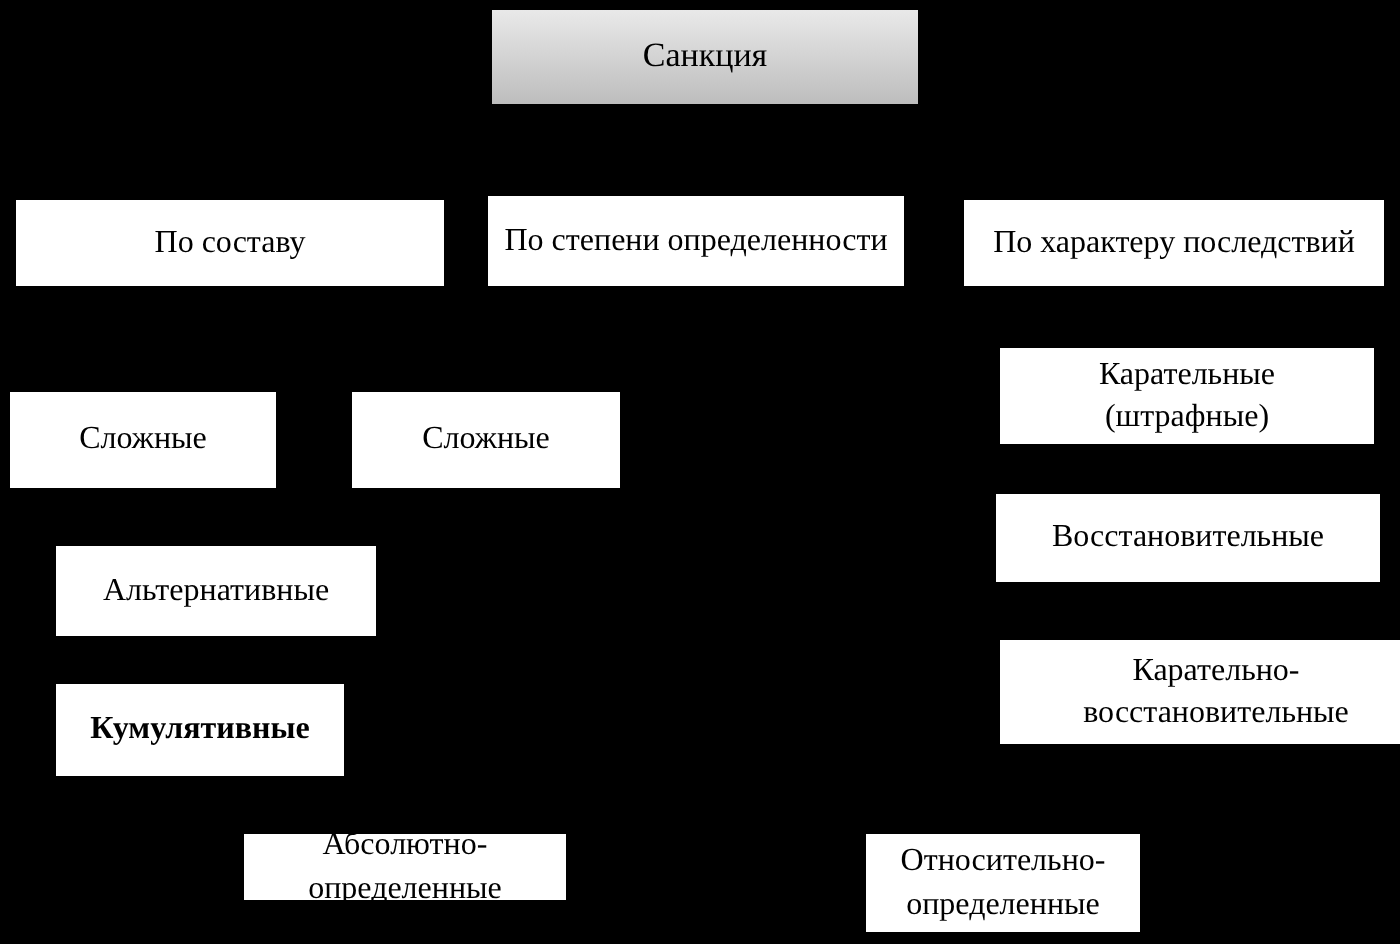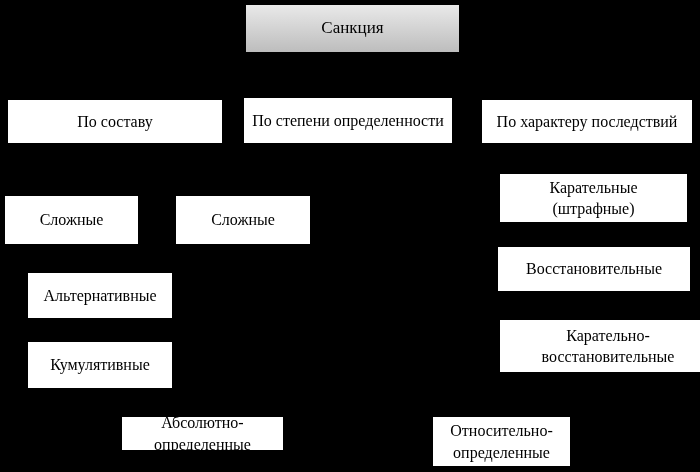--- a/index.html
+++ b/index.html
@@ -37,22 +37,22 @@
     font-size: 17px;
   }
   .node-by-composition   { left: 8px;   top: 100px; width: 214px; height: 43px; align-items: center; }
   .node-by-certainty     { left: 244px; top: 98px;  width: 208px; height: 45px; }
   .node-by-consequences  { left: 482px; top: 100px; width: 210px; height: 43px; }
   .node-complex          { left: 5px;   top: 196px; width: 133px; height: 48px; }
   .node-simple           { left: 176px; top: 196px; width: 134px; height: 48px; }
   .node-punitive         { left: 500px; top: 174px; width: 187px; height: 48px; }
   .node-restorative      { left: 498px; top: 247px; width: 192px; height: 44px; }
   .node-punitive-restorative { left: 500px; top: 320px; width: 216px; height: 52px; }
-  .node-alternative      { left: 28px;  top: 273px; width: 144px; height: 45px; }
-  .node-cumulative       { left: 28px;  top: 342px; width: 144px; height: 46px; }
+  .node-alternative      { left: 28px;  top: 273px; width: 160px; height: 45px; }
+  .node-cumulative       { left: 28px;  top: 342px; width: 144px; height: 46px; font-weight: bold; }
   .node-absolutely-determined { left: 122px; top: 417px; width: 161px; height: 33px; }
   .node-relatively-determined { left: 433px; top: 417px; width: 137px; height: 49px; }
 </style>
 </head>
 <body>
 
 <div class="canvas">
 
   <div class="node node-root">
     <span class="label">Санкция</span>

